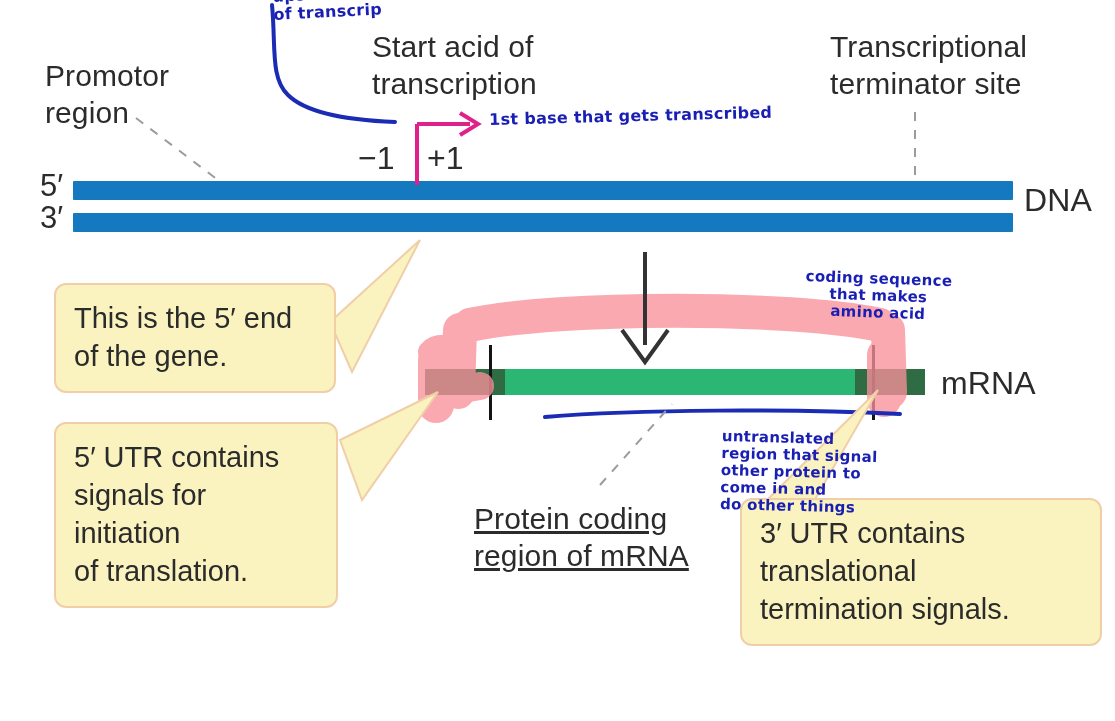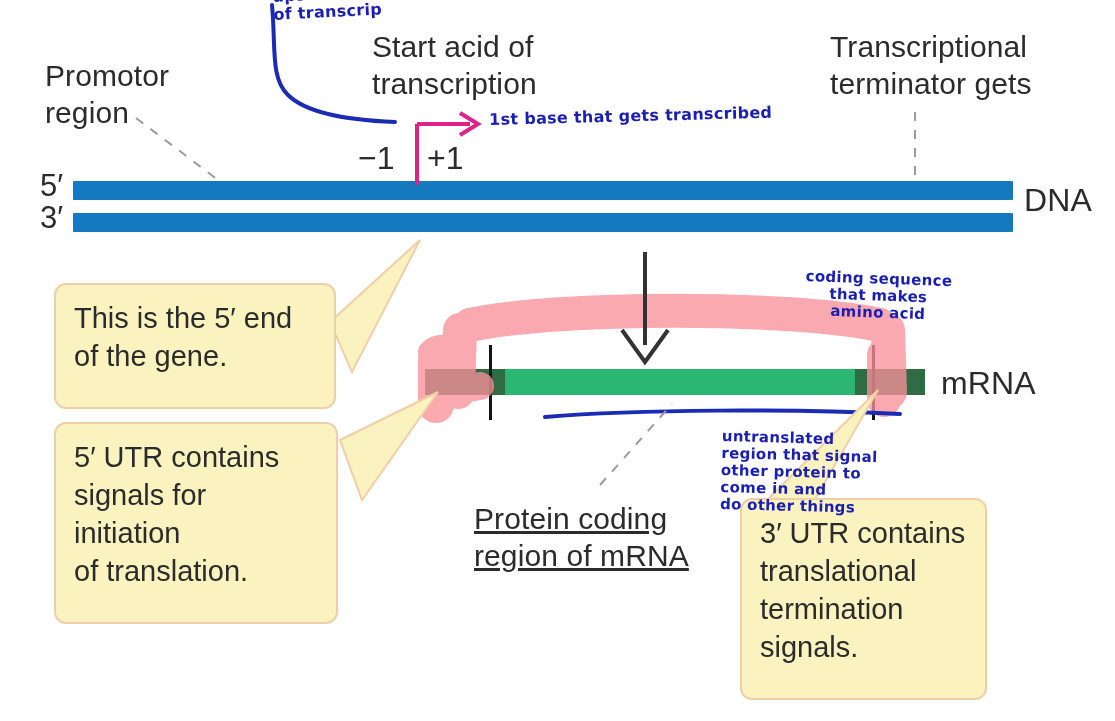--- a/index.html
+++ b/index.html
@@ -29,21 +29,21 @@
   .mrna-utr{position:absolute;height:26px;background:#2f6b43;}
   .mrna-tick{position:absolute;width:3px;background:#141414;}
 
   
   .callout{
     position:absolute;
     background:#faf3c0;
     border:2px solid #f0cfa8;
     border-radius:12px;
     box-sizing:border-box;
-    padding:14px 18px 32px 18px;
+    padding:14px 18px 16px 18px;
     font-size:29px;
     line-height:38px;
     color:#2b2b2b;
     white-space:pre-line;
   }
 
   
   .hand{
     position:absolute;
     color:#1a1fb4;
@@ -70,21 +70,21 @@
 
   <div class="label" style="left:1024px;top:182px;font-size:32px;">DNA</div>
 
   <div class="label" style="left:45px;top:28px;margin-top:29px;">Promotor
 region</div>
 
   <div class="label" style="left:372px;top:28px;">Start acid of
 transcription</div>
 
   <div class="label" style="left:830px;top:28px;">Transcriptional
-terminator gets</div>
+terminator site</div>
 
   <div class="label" style="left:358px;top:140px;font-size:32px;">−1</div>
   <div class="label" style="left:427px;top:140px;font-size:32px;">+1</div>
 
   <div class="mrna-core" style="left:425px;top:369px;width:500px;"></div>
   <div class="mrna-utr" style="left:425px;top:369px;width:80px;"></div>
   <div class="mrna-utr" style="left:855px;top:369px;width:70px;"></div>
   <div class="mrna-tick" style="left:489px;top:345px;height:75px;"></div>
   <div class="mrna-tick" style="left:872px;top:345px;height:75px;"></div>
 
@@ -131,21 +131,21 @@
     <polygon points="762,505 878,390 810,508" fill="#faf3c0" stroke="#f0cfa8" stroke-width="2"></polygon>
   </svg>
 
   <div class="callout" style="left:54px;top:283px;width:282px;">This is the 5′ end
 of the gene.</div>
 
   <div class="callout" style="left:54px;top:422px;width:284px;">5′ UTR contains
 signals for initiation
 of translation.</div>
 
-  <div class="callout" style="left:740px;top:498px;width:247px;">3′ UTR contains
+  <div class="callout" style="left:740px;top:498px;width:362px;">3′ UTR contains
 translational
 termination signals.</div>
 
   <div class="hand" style="left:272px;top:-12px;transform:rotate(-3deg);font-size:16px;line-height:18px;">upstream - dna thing
 of transcrip</div>
 
   <div class="hand" style="left:489px;top:111px;transform:rotate(-1.5deg);font-size:16px;">1st base that gets transcribed</div>
 
   <div class="hand" style="left:806px;top:268px;transform:rotate(2deg);font-size:15px;line-height:17px;text-align:center;">coding  sequence
 that makes

